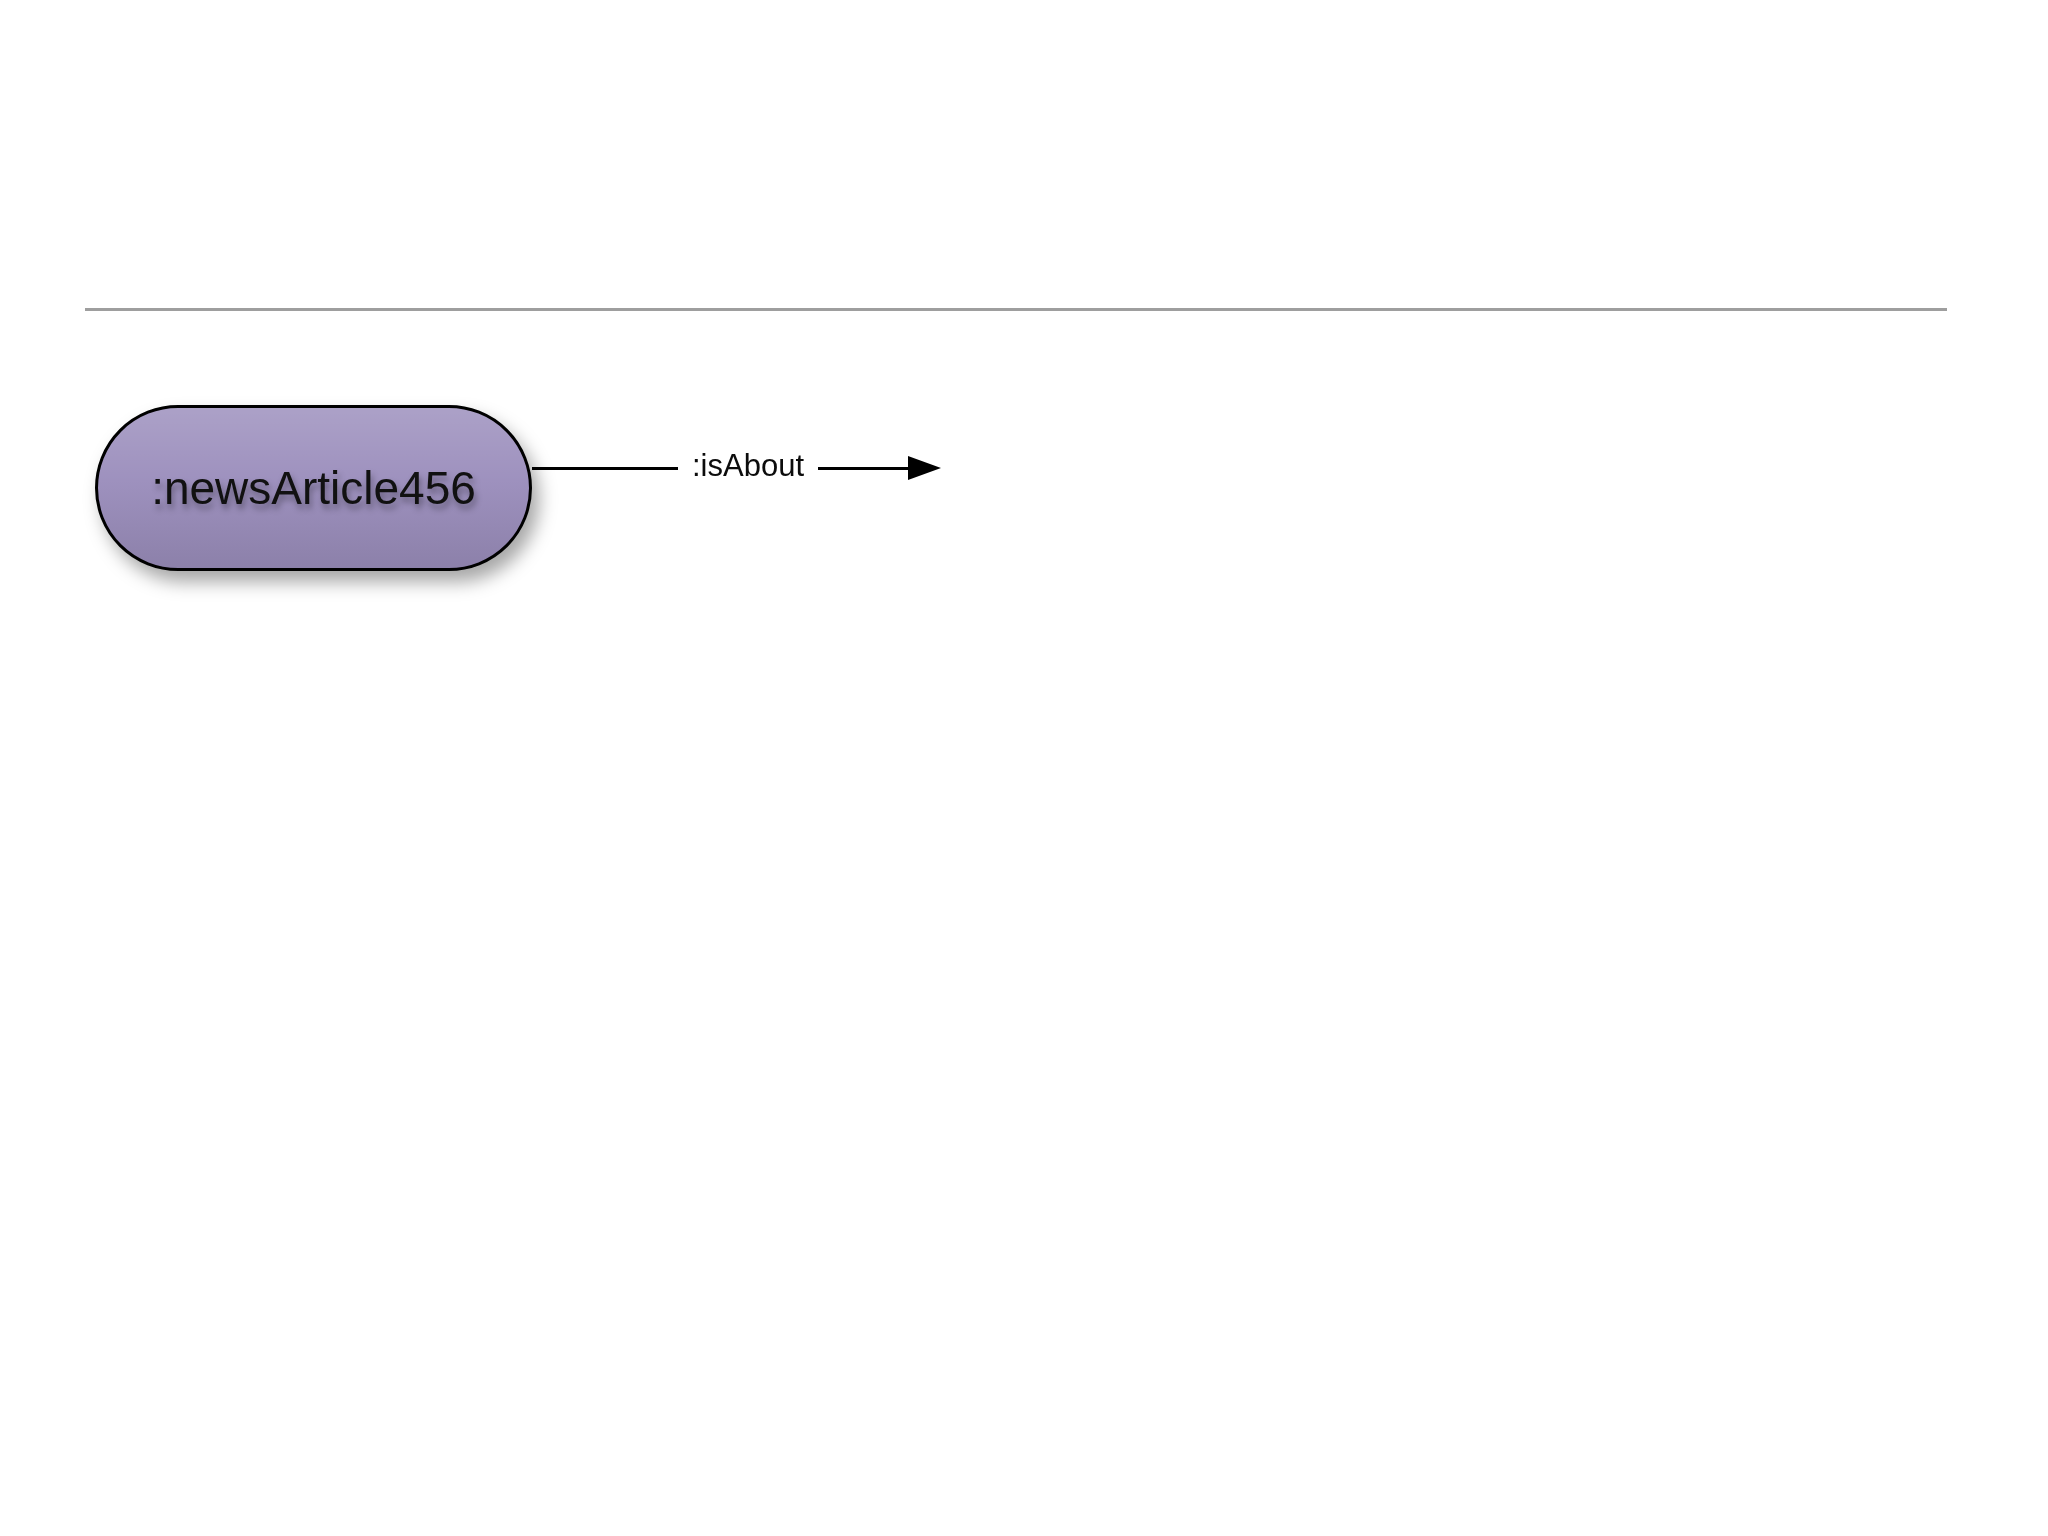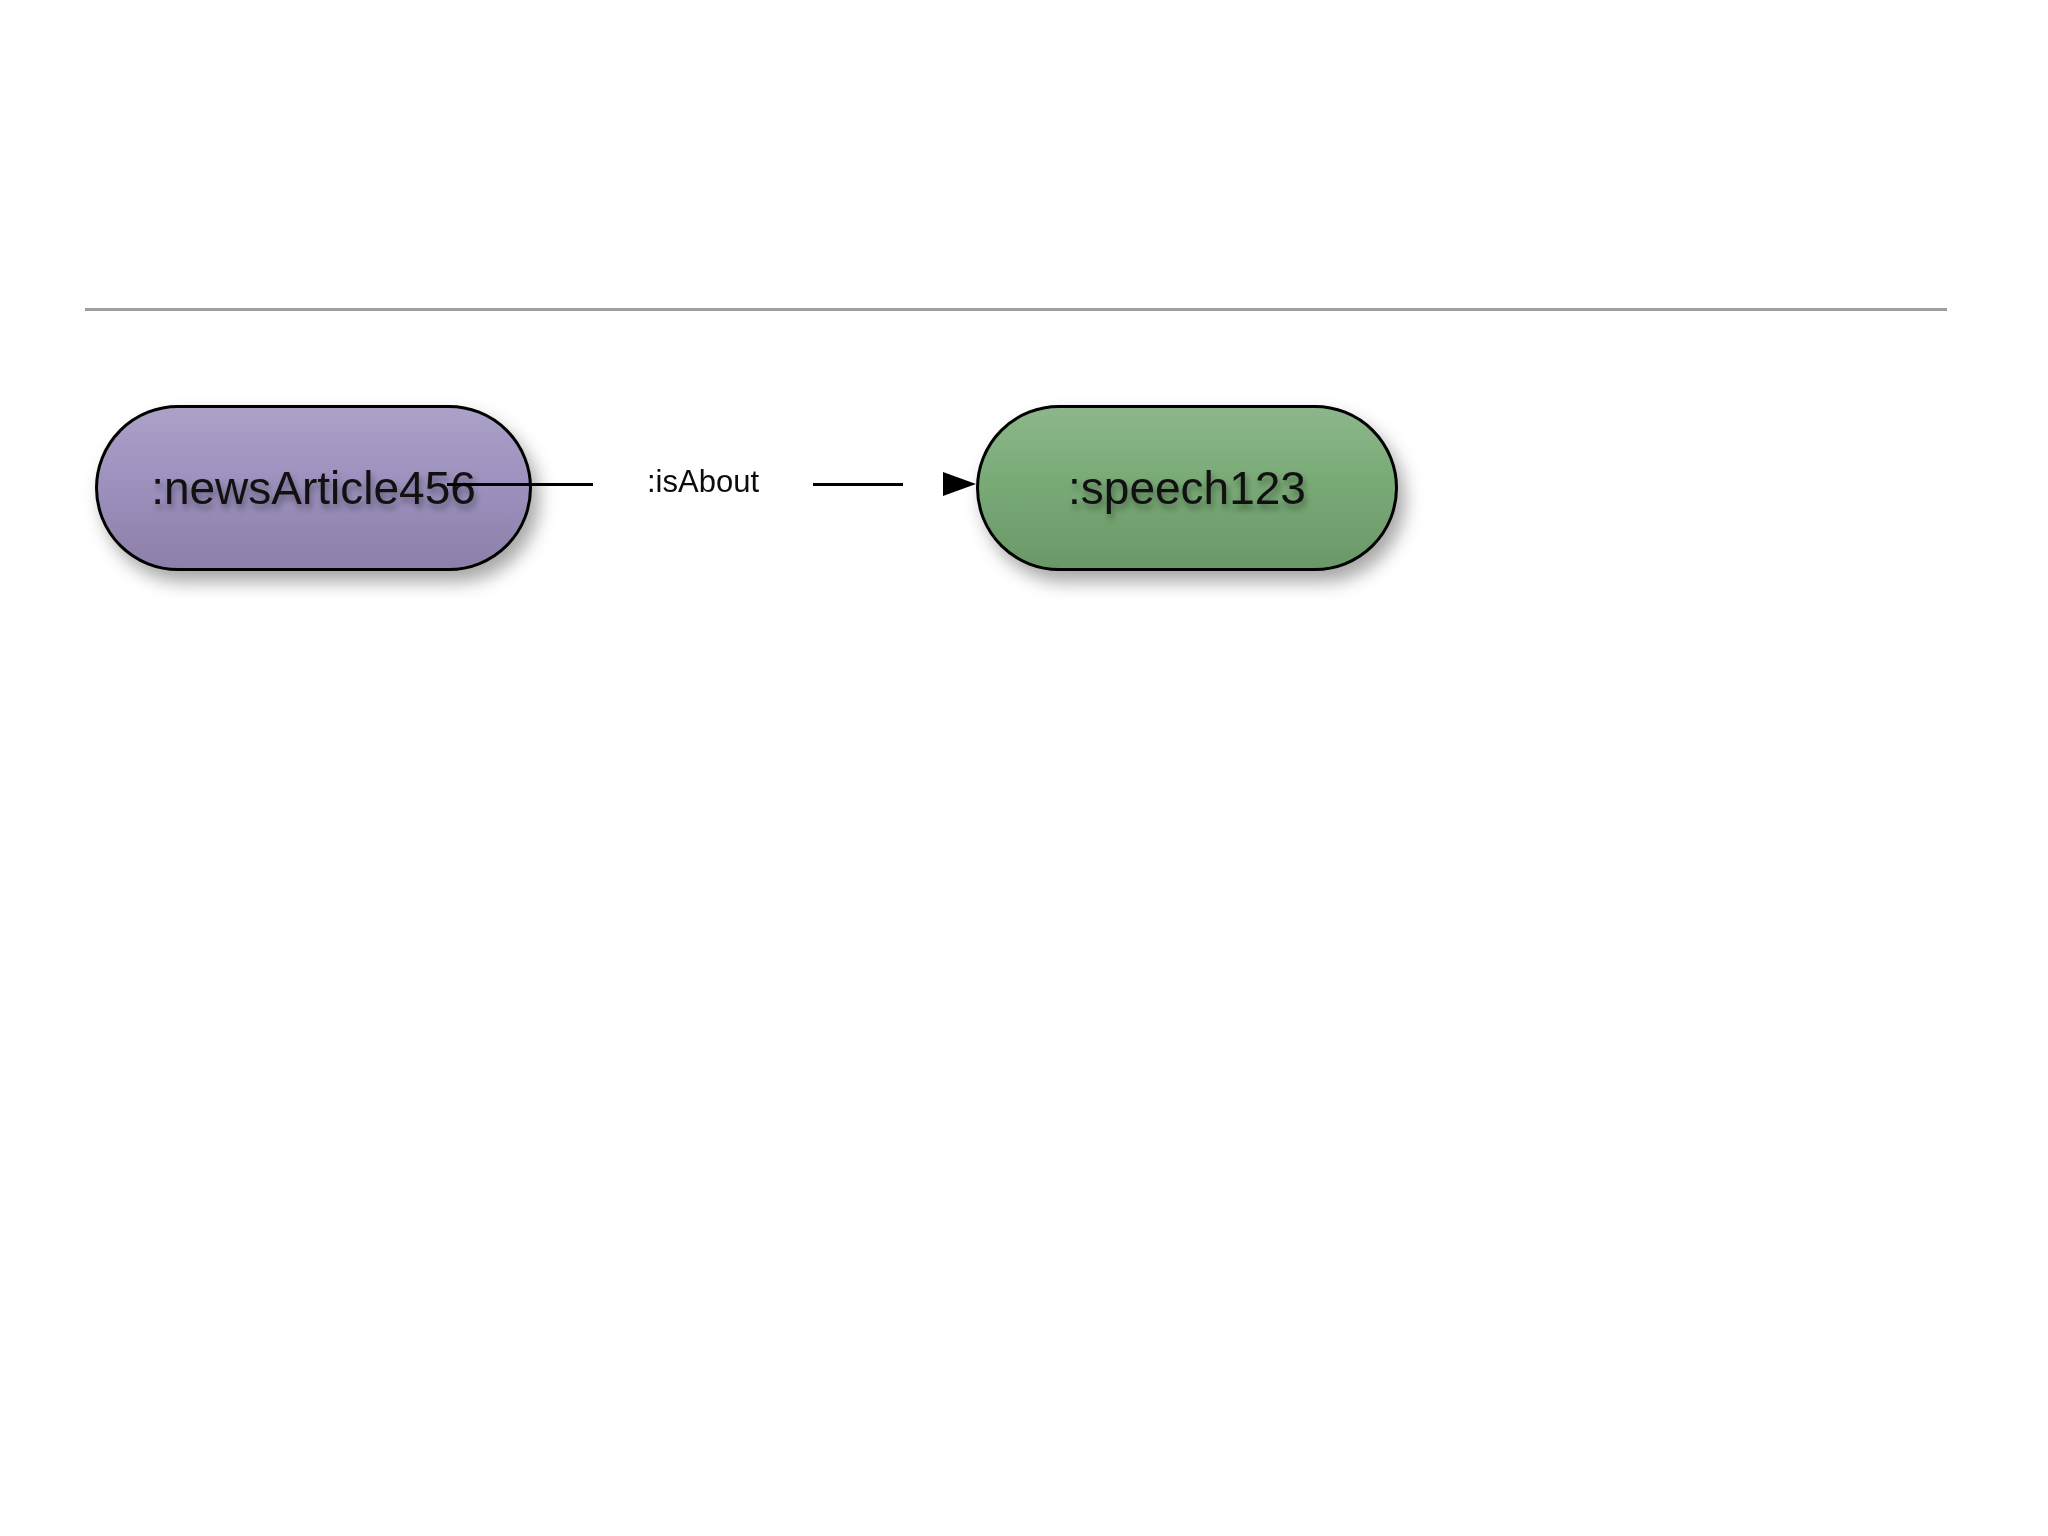--- a/index.html
+++ b/index.html
@@ -65,27 +65,26 @@
     left: 95px;
     width: 437px;
   }
   .node-object {
     left: 976px;
     width: 422px;
   }
   .edge {
     position: absolute;
     left: 532px;
-    top: 401px;
+    top: 385px;
     width: 444px;
     height: 166px;
     display: flex;
     align-items: center;
-    justify-content: flex-end;
-    gap: 40px;
+    justify-content: flex-start;
   }
   .edge-line {
     height: 3px;
     background: #000000;
     flex: none;
   }
   .edge-line-left  { width: 146px; }
   .edge-line-right { width: 90px; }
   .edge-label {
     flex: none;
@@ -118,18 +117,15 @@
       <span>:newsArticle456</span>
     </div>
 
     <div class="edge">
       <div class="edge-line edge-line-left"></div>
       <span class="edge-label">:isAbout</span>
       <div class="edge-line edge-line-right"></div>
       <div class="arrowhead"></div>
     </div>
 
-    <div class="graph-node node-object" style="background-color: rgb(119, 169, 116);">
-      <span>:speech123</span>
-    </div>
 
   </div>
 </div>
 
 </body></html>

